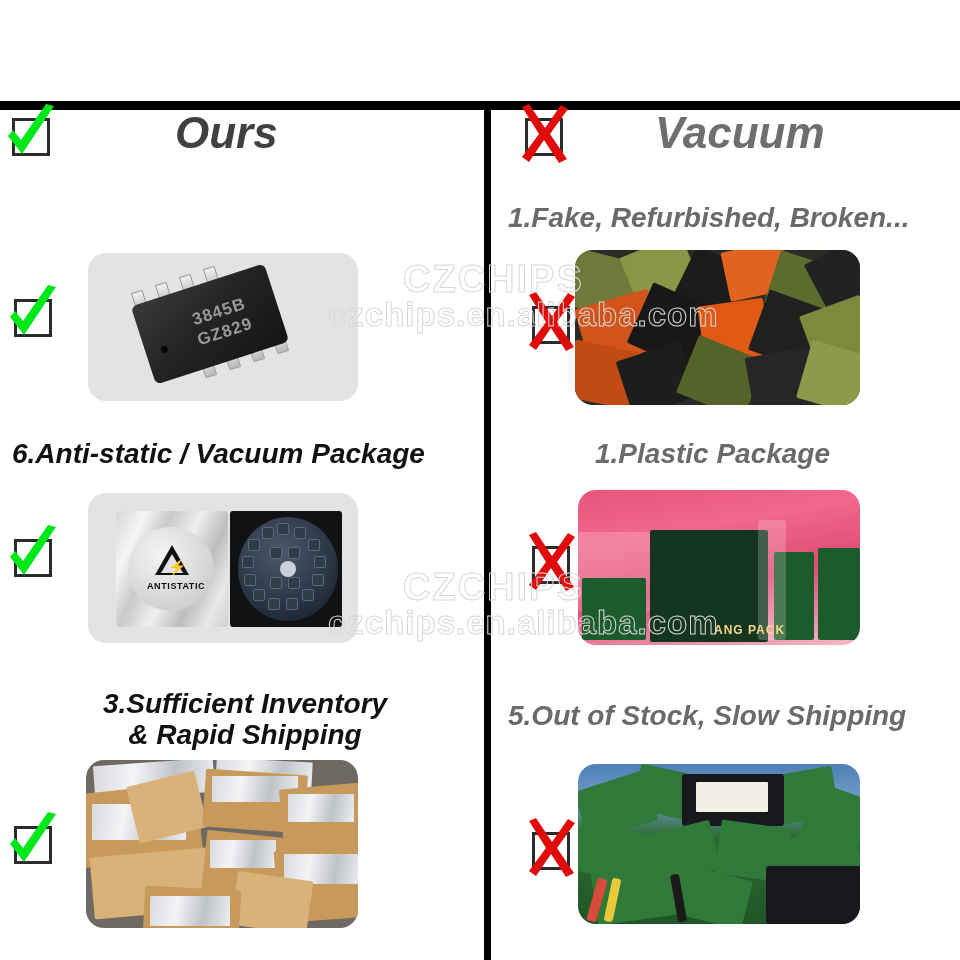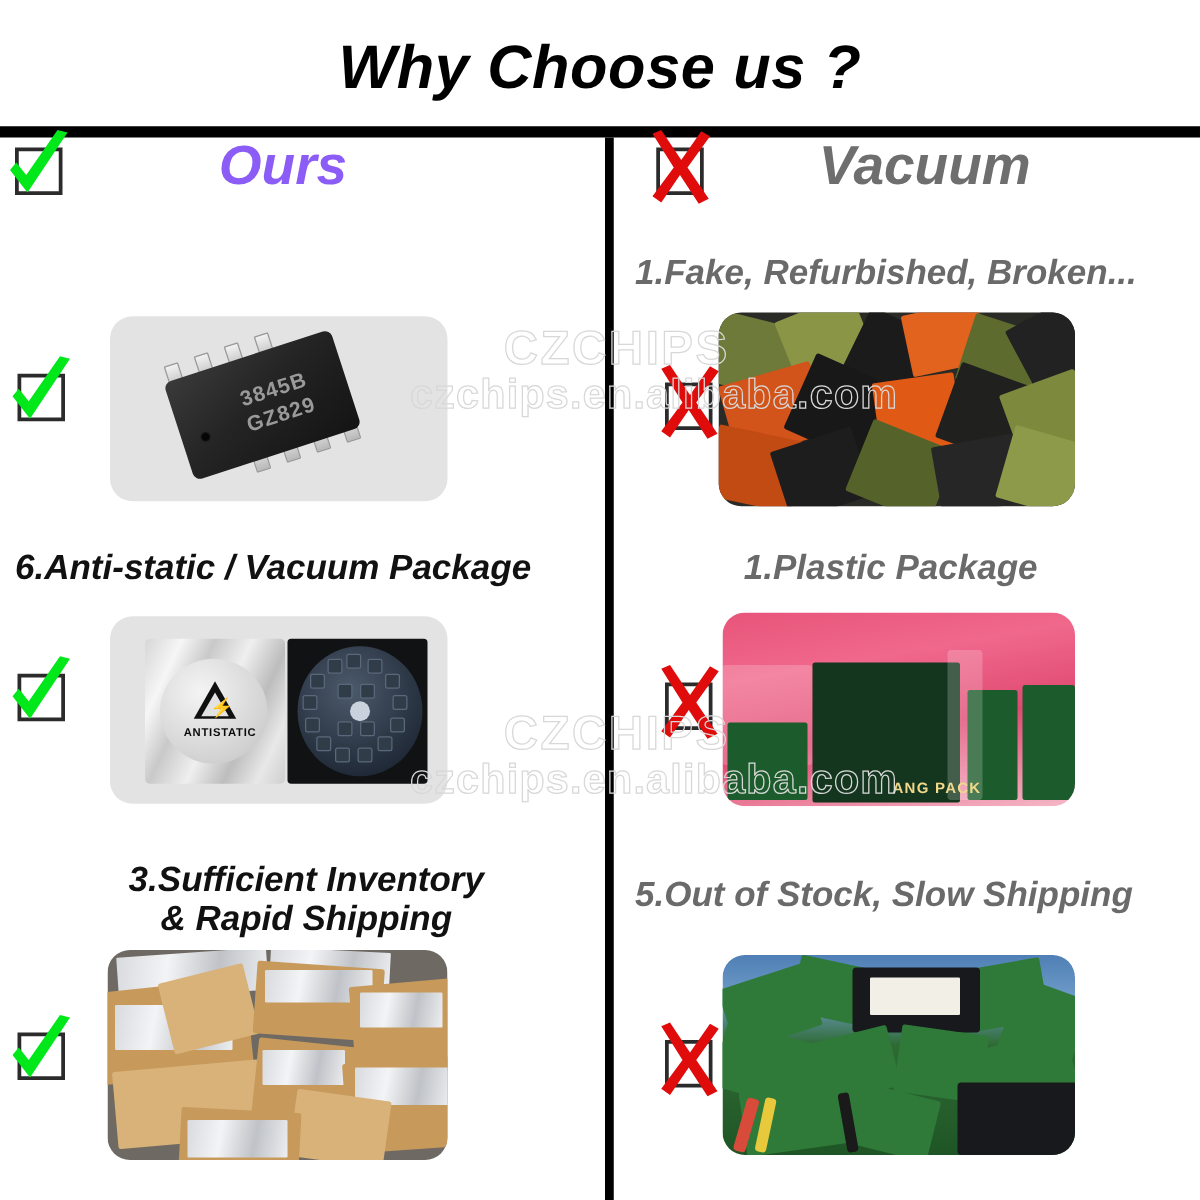--- a/index.html
+++ b/index.html
@@ -44,21 +44,21 @@
 
   
   .colhead {
     position: absolute;
     top: 108px;
     font-size: 44px;
     font-weight: bold;
     font-style: italic;
     white-space: nowrap;
   }
-  .colhead.ours  { left: 175px; color: #8b5cf6; }
+  .colhead.ours  { left: 175px; color: #404040; }
   .colhead.other { left: 655px; color: #6e6e6e; }
 
   
   .mark {
     position: absolute;
     width: 46px; height: 46px;
   }
   .mark .box {
     position: absolute;
     left: 6px; top: 6px;
@@ -231,21 +231,20 @@
   .cbg { position: absolute; inset: 0; background: #6e6a63; }
   .cbox { position: absolute; background: #c79a5c; border-radius: 2px; }
   .cflap { position: absolute; background: #d9b27a; border-radius: 2px; }
   .silver { position: absolute; background: linear-gradient(100deg,#d8dade,#f3f4f6,#bfc2c7,#eceef0); border-radius: 1px; }
 </style>
 </head>
 <body>
 
 <div id="page">
 
-  <div class="title">Why Choose us ?</div>
 
   <div class="hrule"></div>
   <div class="vrule"></div>
 
   <div class="mark" style="left:6px; top:112px;">
     <div class="box"></div>
     <svg viewBox="0 0 58 60">
       <path d="M6 32 L20 50 L52 2 L44 0 L19 36 L11 26 Z" fill="#00e81a"></path>
     </svg>
   </div>

